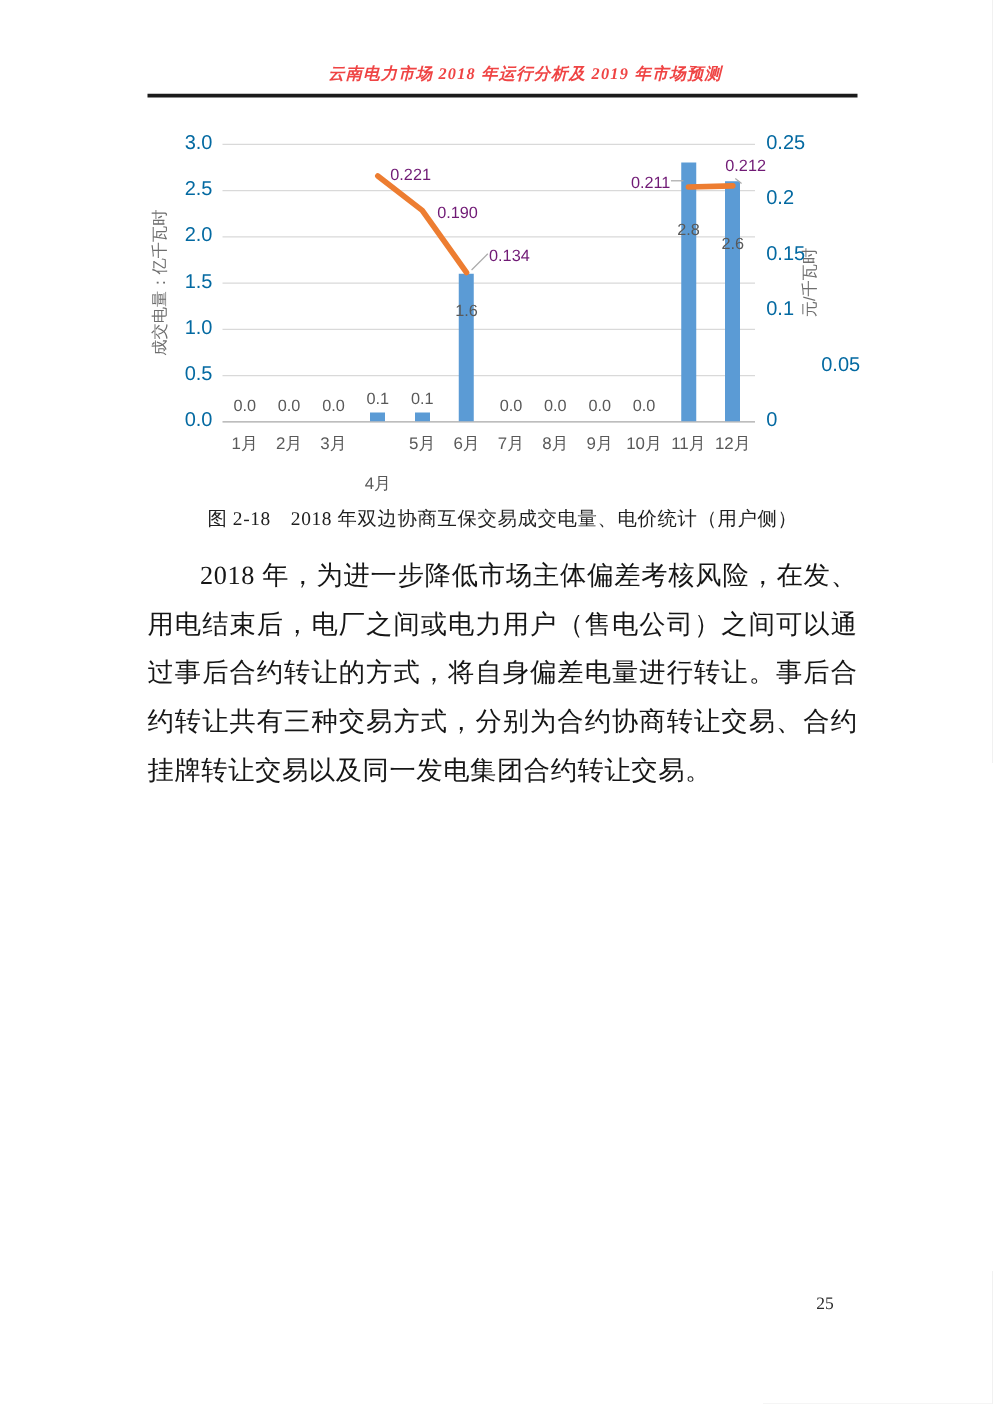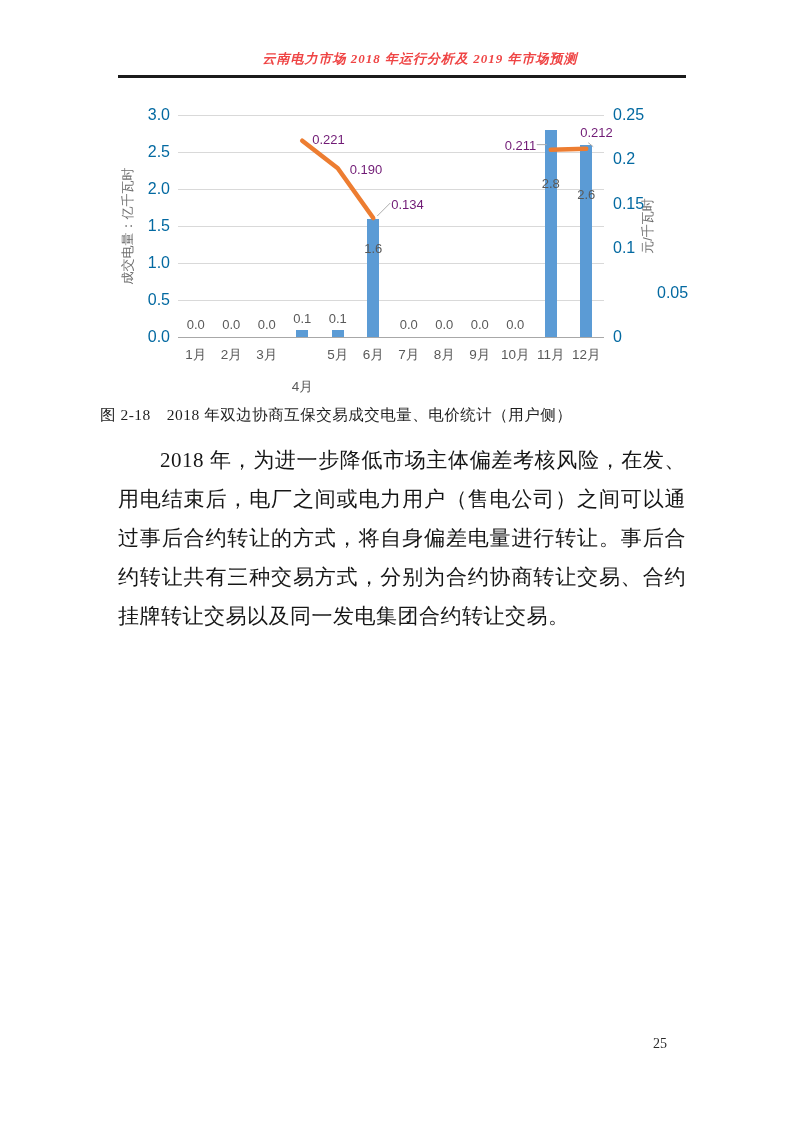--- a/index.html
+++ b/index.html
@@ -29,21 +29,21 @@
   .bar-label{position:absolute;width:40px;text-align:center;font-size:13px;color:#595959;line-height:15px;}
   .line-label{position:absolute;font-size:13px;color:#701a75;white-space:nowrap;line-height:15px;}
   .xlabel{position:absolute;width:44px;text-align:center;font-size:13.5px;color:#595959;}
   .legend{
     position:absolute;left:0;top:280px;width:100%;display:flex;align-items:center;justify-content:center;
     font-size:13.5px;color:#4a4a4a;
   }
   .legend .swatch-bar{width:26px;height:9px;background:#5b9bd5;margin-right:7px;}
   .legend .swatch-line{width:30px;height:3px;background:#ed7d31;margin:0 7px 0 12px;border-radius:2px;}
   .caption{
-    position:absolute;top:405px;left:100px;width:604px;
+    position:absolute;top:405px;left:100px;width:604px;text-align:center;
     font-size:15.5px;color:#1f1f1f;letter-spacing:0.5px;
   }
   .content{position:absolute;top:441px;left:118px;width:568px;}
   .content h2{
     margin:0 0 13px 0;font-size:22px;font-weight:bold;color:#111;letter-spacing:0.5px;
   }
   .content p{
     margin:0 0 18px 0;font-size:21px;line-height:39px;text-align:justify;
     text-indent:2em;color:#161616;letter-spacing:0.5px;
   }

